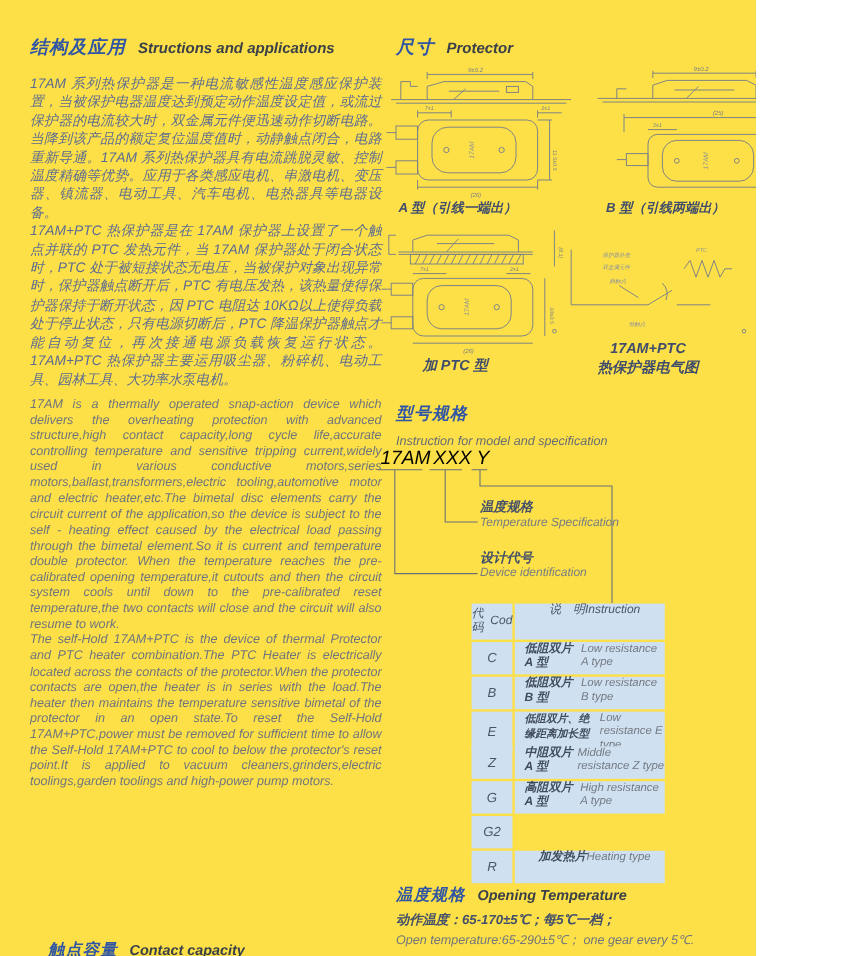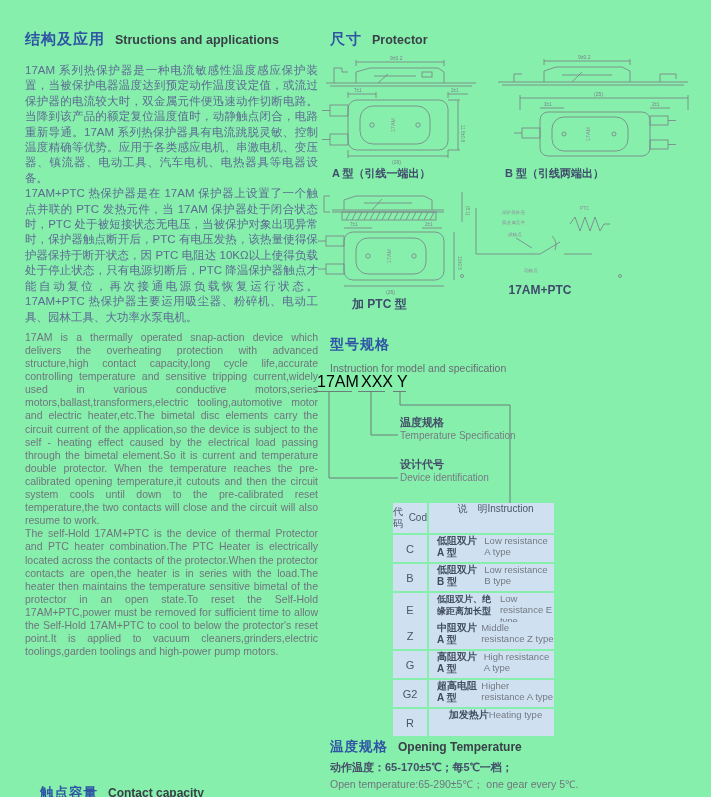--- a/index.html
+++ b/index.html
@@ -1,17 +1,17 @@
 <!DOCTYPE html>
 <html><head>
 <meta charset="utf-8">
 <style>
   html,body{margin:0;padding:0;background:#fff;}
-  .page{position:relative;width:711px;height:797px;background:#86efac;
-        font-family:"Liberation Sans",sans-serif;overflow:hidden;}
+  .page{position:relative;width:630px;height:797px;background:#fde047;
+        font-family:"Liberation Sans",sans-serif;overflow:hidden;font-style:italic;}
   .abs{position:absolute;}
   
   .h-zh{color:#2f55a4;font-weight:bold;font-size:15px;letter-spacing:1px;}
   .h-en{color:#3a4048;font-weight:bold;font-size:12.5px;margin-left:10px;}
   .h-zh.small{font-size:13.5px;}
   .h-en.small{font-size:12px;}
   
   .left-col{position:absolute;left:25px;top:30px;width:293px;}
   p.zh{margin:0;font-size:11.5px;line-height:15.4px;color:#5c6b92;text-align:justify;}
   p.zh.first{margin-top:14px;}
@@ -189,20 +189,21 @@
     <text class="note" x="50" y="18">保护器外壳</text>
     <text class="note" x="50" y="28">双金属元件</text>
     <text class="note" x="56" y="40">静触点</text>
     <text class="note" x="72" y="76">动触点</text>
     <polyline points="118,28 123,21 128,35 133,21 138,35 143,21 148,35 152,28 158,28"></polyline>
     <text class="note" x="128" y="14">PTC</text>
     <circle cx="10" cy="80" r="1.5"></circle>
       <circle cx="168" cy="80" r="1.5"></circle>
   </svg>
   <div class="abs circ-label" style="left:465px;top:283px;">17AM+PTC</div>
+  <div class="abs circ-label" style="left:465px;top:298px;">热保护器电气图</div>
 
   <div class="abs" style="left:330px;top:336px;">
     <div class="h-zh" style="font-size:14px;">型号规格</div>
     <div style="font-size:10.5px;color:#686d74;margin-top:8px;">Instruction for model and specification</div>
   </div>
 
   <svg class="abs model" style="left:315px;top:375px;" width="300" height="128" viewBox="0 0 300 128">
     <text class="code" x="2" y="12">17AM</text>
     <text class="code" x="46" y="12">XXX</text>
     <text class="code" x="82" y="12">Y</text>
@@ -265,24 +266,20 @@
     </div>
     <div class="trow">
       <div class="cell code">G</div>
       <div class="cell desc">
         <span class="dzh">高阻双片 A 型</span>
         <span class="den">High resistance A type</span>
       </div>
     </div>
     <div class="trow">
       <div class="cell code">G2</div>
-      <div class="cell desc">
-        <span class="dzh">超高电阻 A 型</span>
-        <span class="den">Higher resistance A type</span>
-      </div>
     </div>
     <div class="trow">
       <div class="cell code">R</div>
       <div class="cell desc">
         <span class="dzh">加发热片</span>
         <span class="den">Heating type</span>
       </div>
     </div>
   </div>
 

